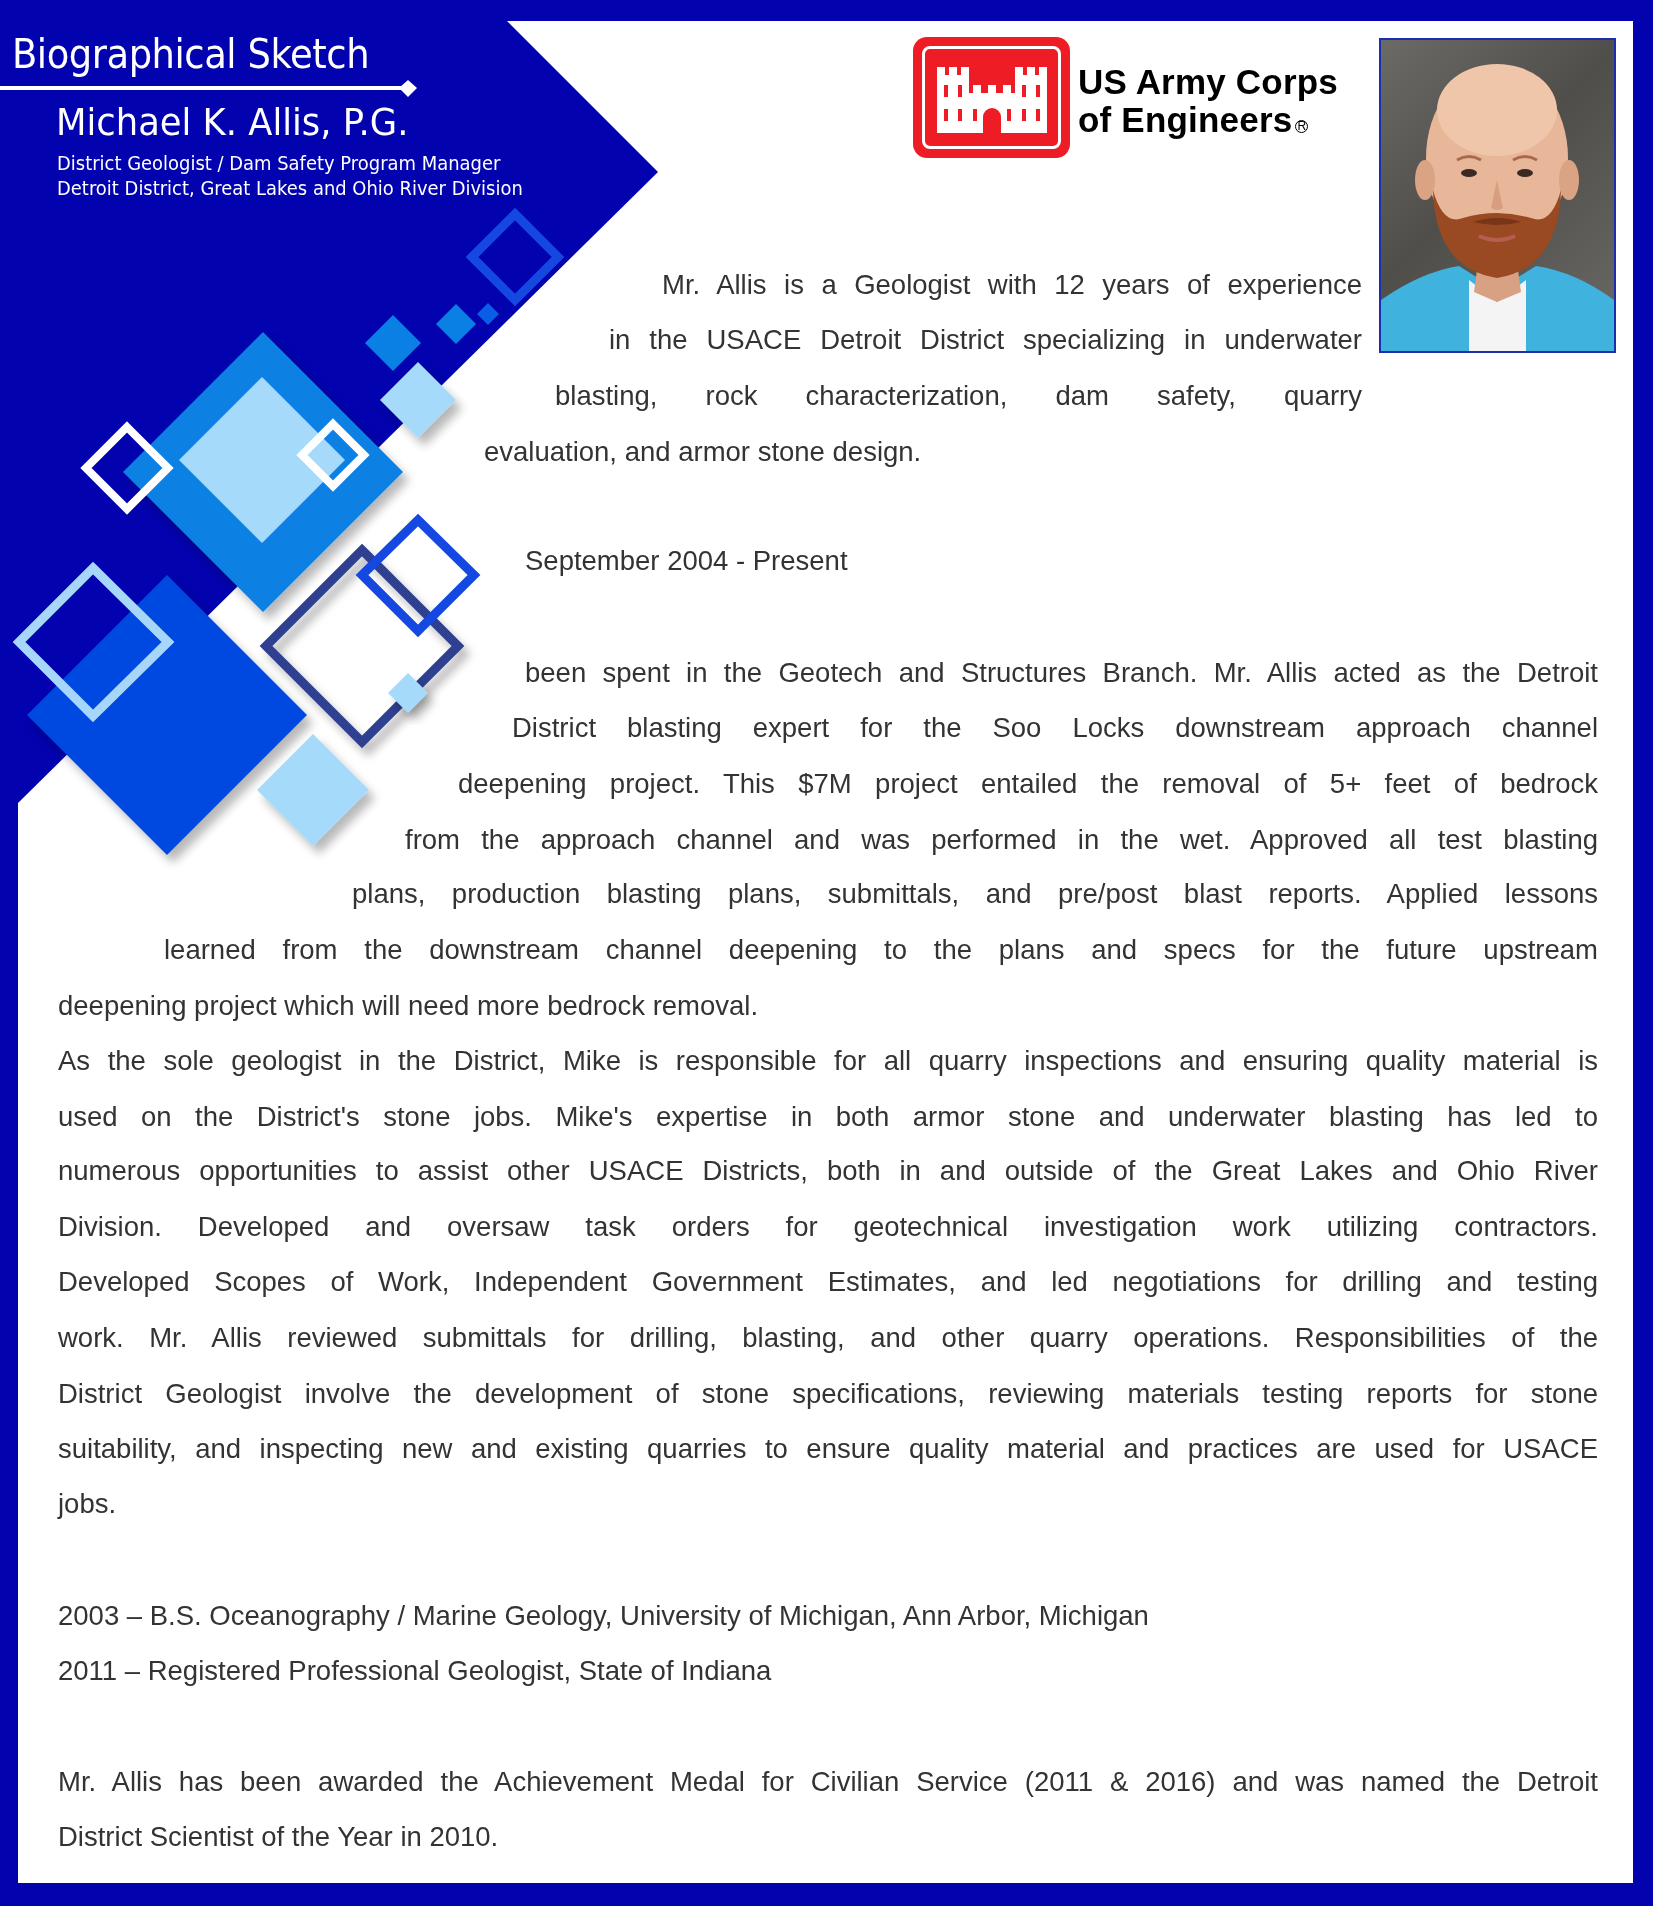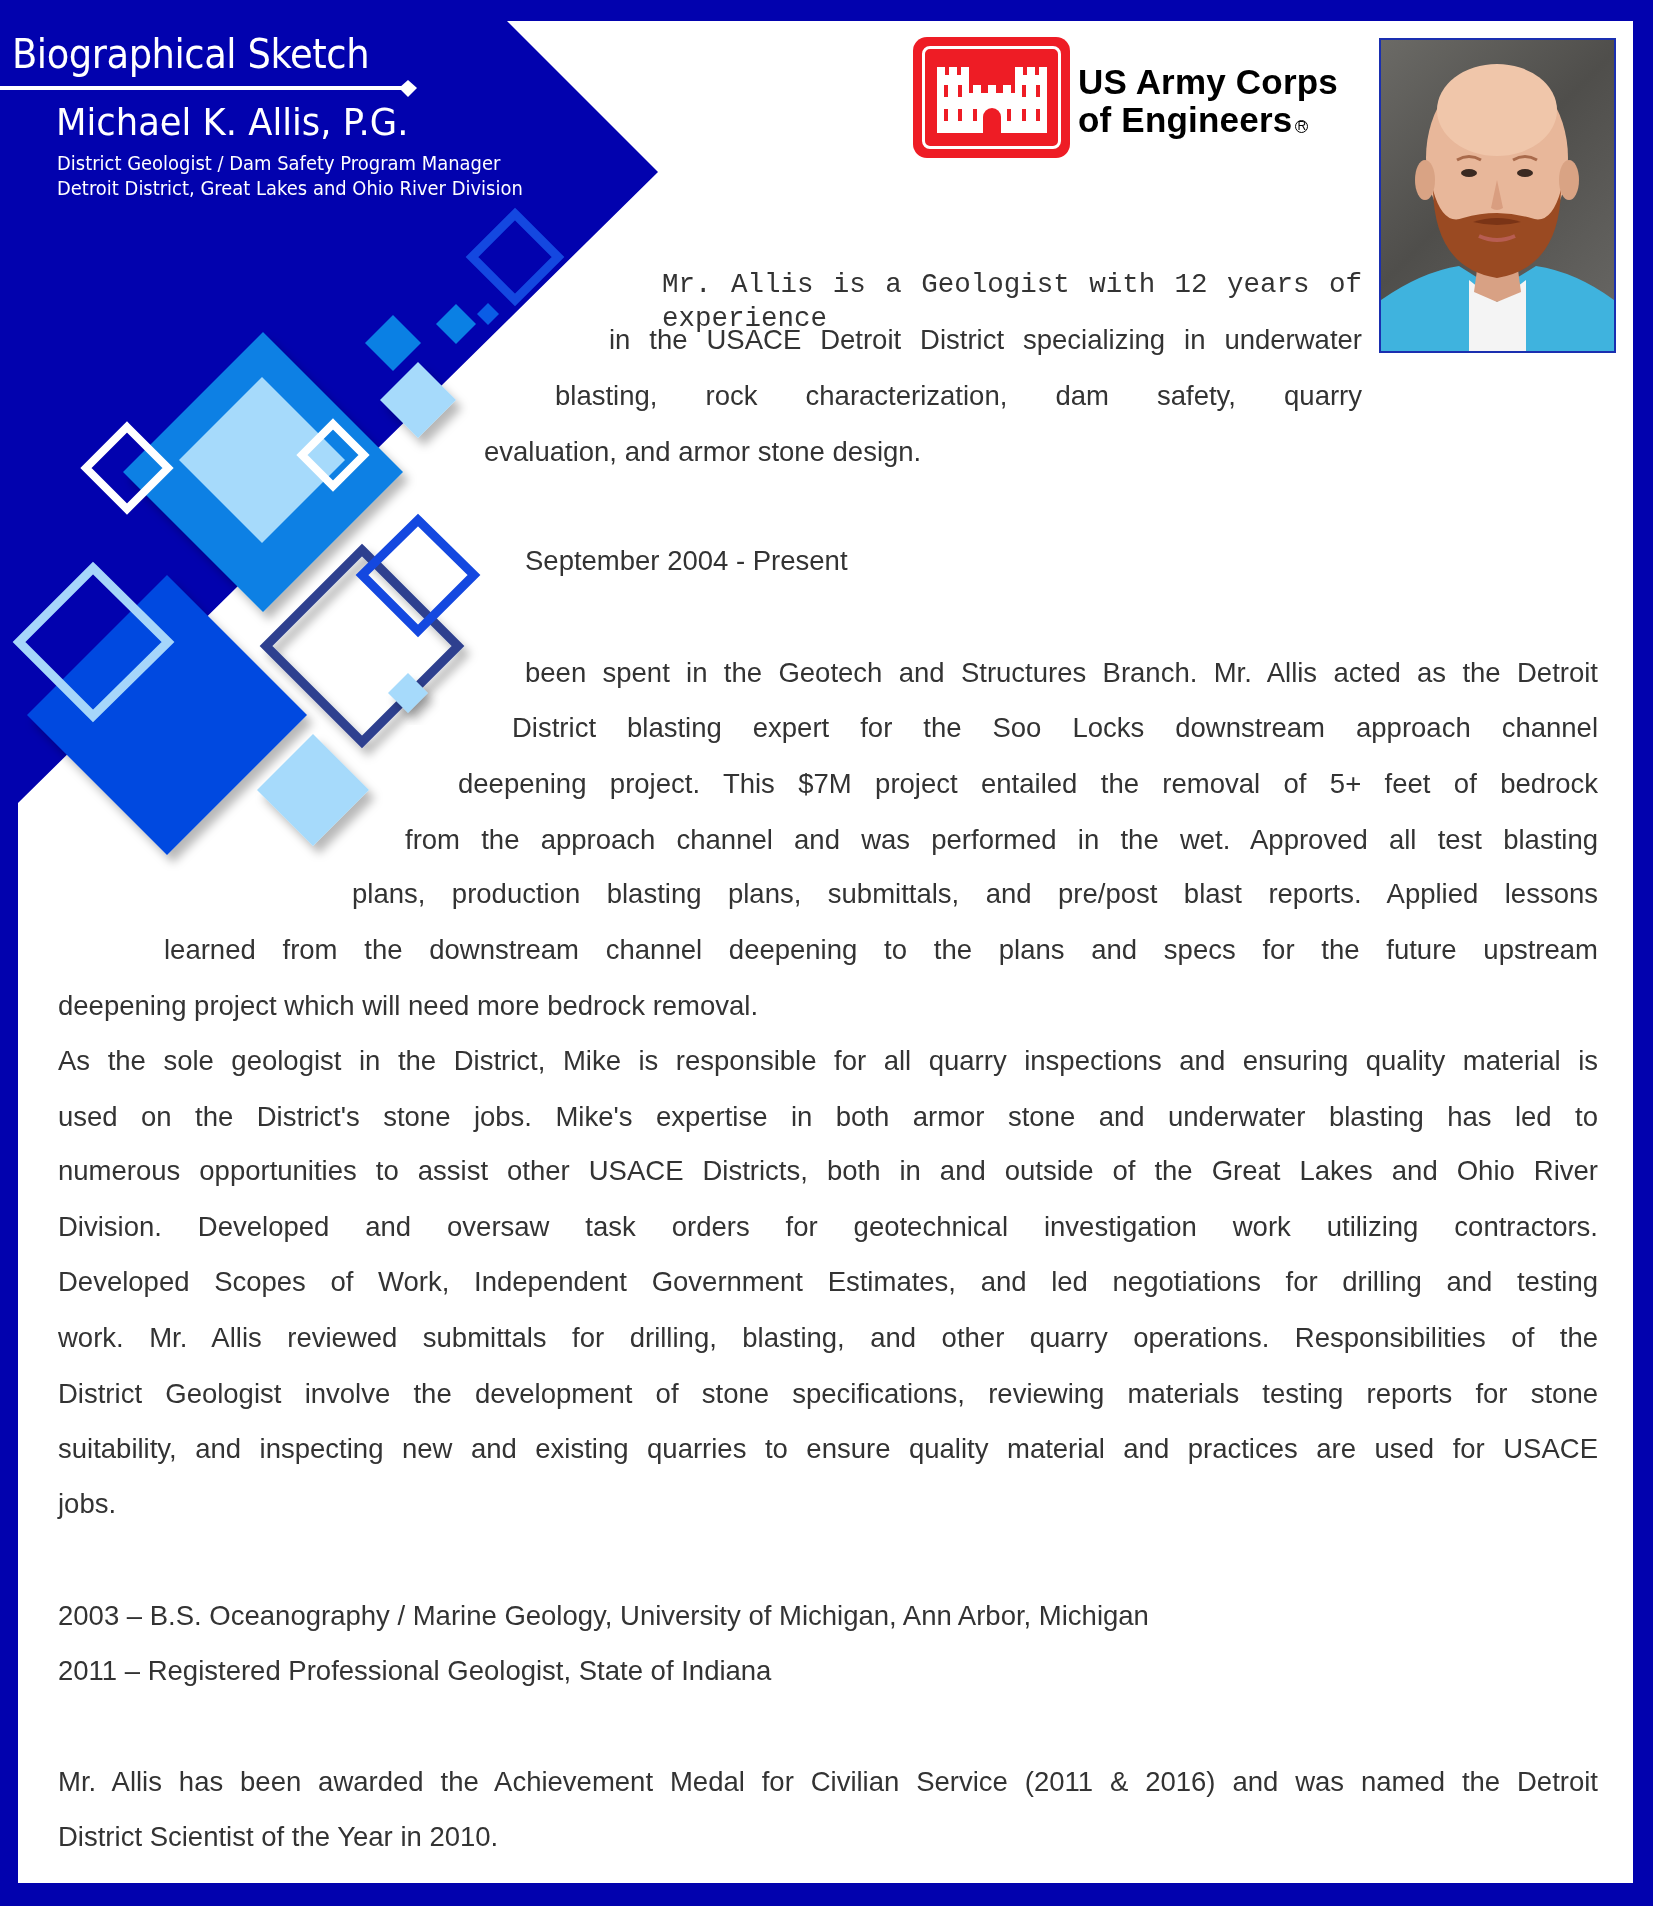--- a/index.html
+++ b/index.html
@@ -125,21 +125,21 @@
       <path d="M98 196 Q116 204 134 196" stroke="#b75d52" stroke-width="4" fill="none"></path>
       <ellipse cx="88" cy="133" rx="8" ry="4" fill="#3a2a22"></ellipse>
       <ellipse cx="144" cy="133" rx="8" ry="4" fill="#3a2a22"></ellipse>
       <path d="M76 120 Q88 113 100 120" stroke="#a96a4b" stroke-width="3" fill="none"></path>
       <path d="M132 120 Q144 113 156 120" stroke="#a96a4b" stroke-width="3" fill="none"></path>
       <path d="M116 140 L110 168 Q116 172 122 168 Z" fill="#d99e80"></path>
     </svg>
   </div>
 
   <div class="heading" style="left:707px;top:212px;">INTRODUCTION</div>
-  <div class="line just" style="left:662px;top:268px;width:700px;font-family:Liberation Mono, monospace;">Mr. Allis is a Geologist with 12 years of experience</div>
+  <div class="line just" style="left:662px;top:268px;width:700px;">Mr. Allis is a Geologist with 12 years of experience</div>
   <div class="line just" style="left:609px;top:323px;width:753px;">in the USACE Detroit District specializing in underwater</div>
   <div class="line just" style="left:555px;top:379px;width:807px;">blasting, rock characterization, dam safety, quarry</div>
   <div class="line" style="left:484px;top:435px;">evaluation, and armor stone design.</div>
 
   <div class="heading" style="left:474px;top:488px;">EXPERIENCE</div>
   <div class="line" style="left:525px;top:544px;">September 2004 - Present</div>
 
   <div class="line just" style="left:525px;top:656px;width:1073px;">been spent in the Geotech and Structures Branch.  Mr. Allis acted as the Detroit</div>
   <div class="line just" style="left:512px;top:711px;width:1086px;">District blasting expert for the Soo Locks downstream approach channel</div>
   <div class="line just" style="left:458px;top:767px;width:1140px;">deepening project. This $7M project entailed the removal of 5+ feet of bedrock</div>

